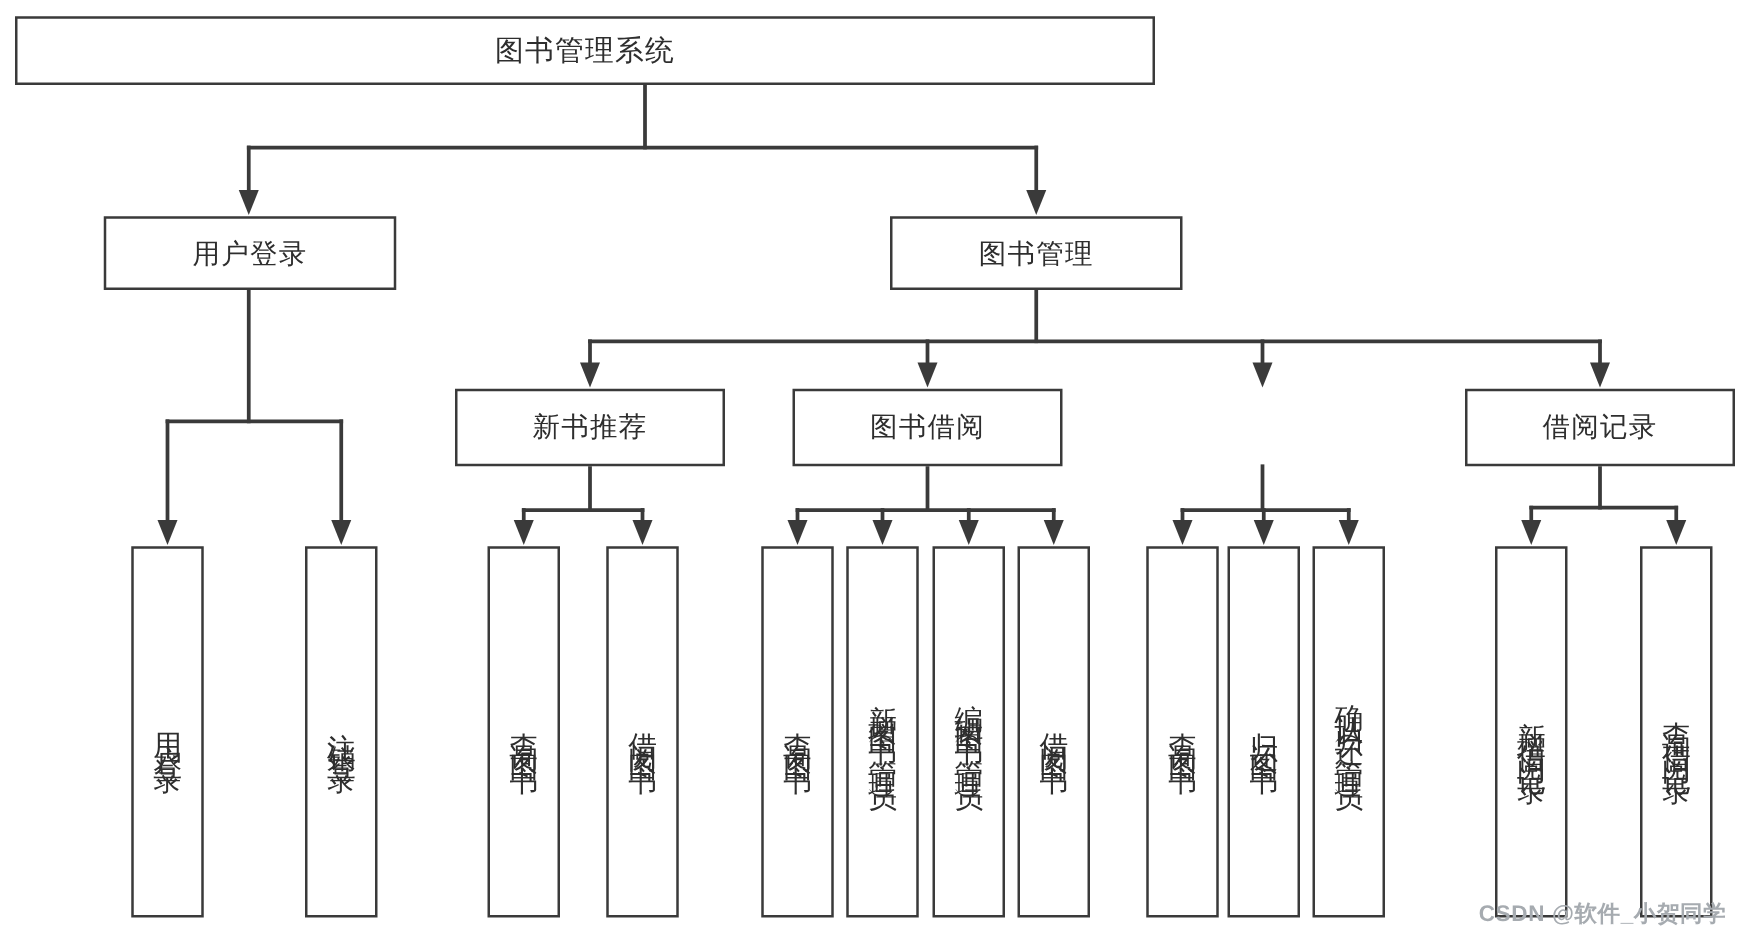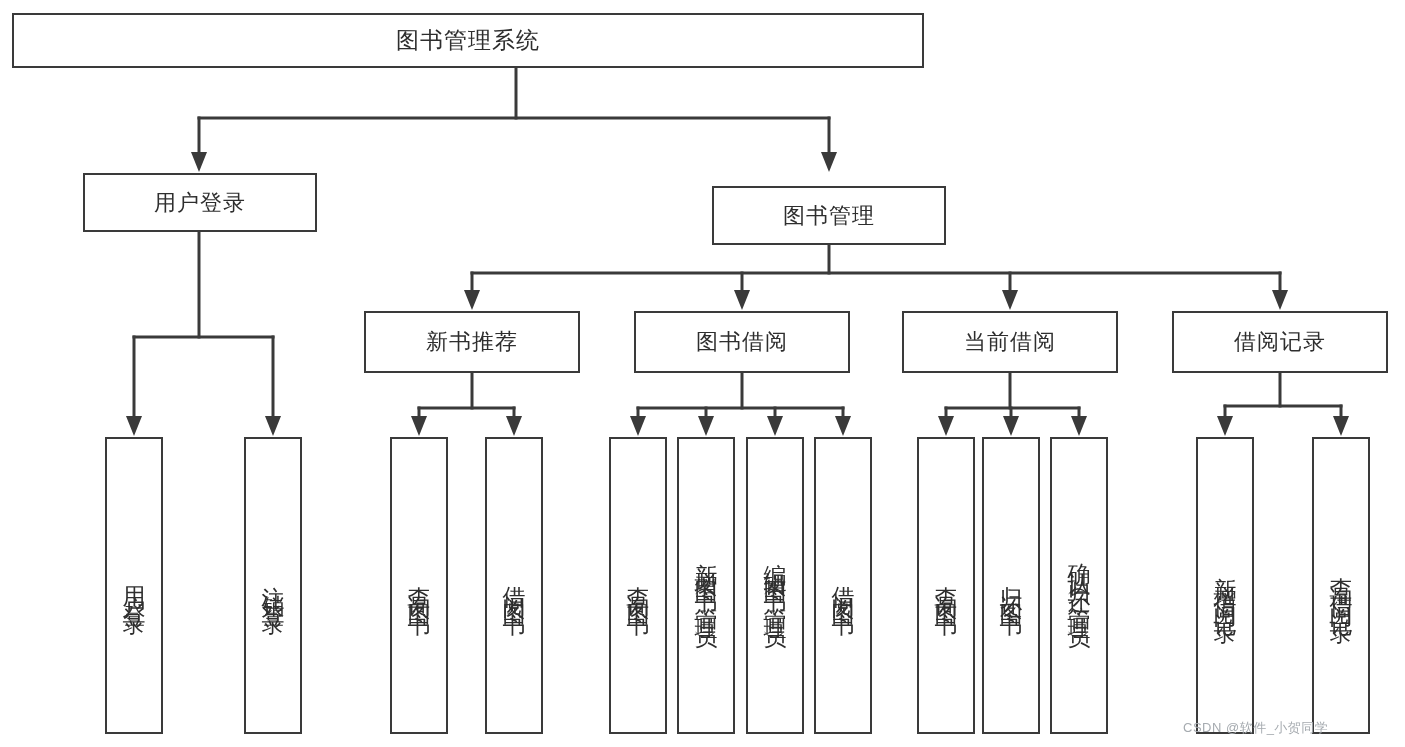--- a/index.html
+++ b/index.html
@@ -28,21 +28,21 @@
     writing-mode:vertical-rl;
     text-orientation:mixed;
     letter-spacing:9px;
     font-size:23px;
     line-height:1;
     white-space:nowrap;
   }
   
   .n-root{left:12px;top:13px;width:912px;height:55px;}
   .n-user-login{left:83px;top:173px;width:234px;height:59px;}
-  .n-book-mgmt{left:712px;top:173px;width:234px;height:59px;margin-top:13px;}
+  .n-book-mgmt{left:712px;top:173px;width:234px;height:59px;}
   .n-new-book{left:364px;top:311px;width:216px;height:62px;}
   .n-book-borrow{left:634px;top:311px;width:216px;height:62px;}
   .n-current-borrow{left:902px;top:311px;width:216px;height:62px;}
   .n-borrow-records{left:1172px;top:311px;width:216px;height:62px;}
   .leaf{top:437px;width:58px;height:297px;}
   .l-user-login{left:105px;}
   .l-logout{left:244px;}
   .l-nb-query{left:390px;}
   .l-nb-borrow{left:485px;}
   .l-bb-query{left:609px;}
@@ -50,25 +50,26 @@
   .l-bb-edit{left:746px;}
   .l-bb-borrow{left:814px;}
   .l-cb-query{left:917px;}
   .l-cb-return{left:982px;}
   .l-cb-confirm{left:1050px;}
   .l-br-add{left:1196px;}
   .l-br-query{left:1312px;}
   .watermark{
     position:absolute;
     left:1183px;top:719px;
-    font-size:13px;
+    font-size:18px;
     color:#a6abb0;
     letter-spacing:0.5px;
     z-index:3;
     white-space:nowrap;
+    font-weight:bold;
   }
 </style>
 </head>
 <body>
 
 <div class="canvas">
 
   <svg class="lines" viewBox="0 0 1405 747" xmlns="http://www.w3.org/2000/svg">
     <g stroke="#3a3a3a" stroke-width="3" stroke-linecap="square" fill="#3a3a3a">
 
@@ -133,21 +134,20 @@
     </g>
   </svg>
 
   <div class="node root n-root">图书管理系统</div>
 
   <div class="node n-user-login">用户登录</div>
   <div class="node n-book-mgmt">图书管理</div>
 
   <div class="node n-book-borrow">图书借阅</div>
   <div class="node n-new-book">新书推荐</div>
-  <div class="node n-current-borrow">当前借阅</div>
   <div class="node n-borrow-records">借阅记录</div>
 
   <div class="node vnode leaf l-user-login">
     <span class="vtxt">用户登录</span>
   </div>
   <div class="node vnode leaf l-logout">
     <span class="vtxt">注销登录</span>
   </div>
 
   <div class="node vnode leaf l-nb-query">

